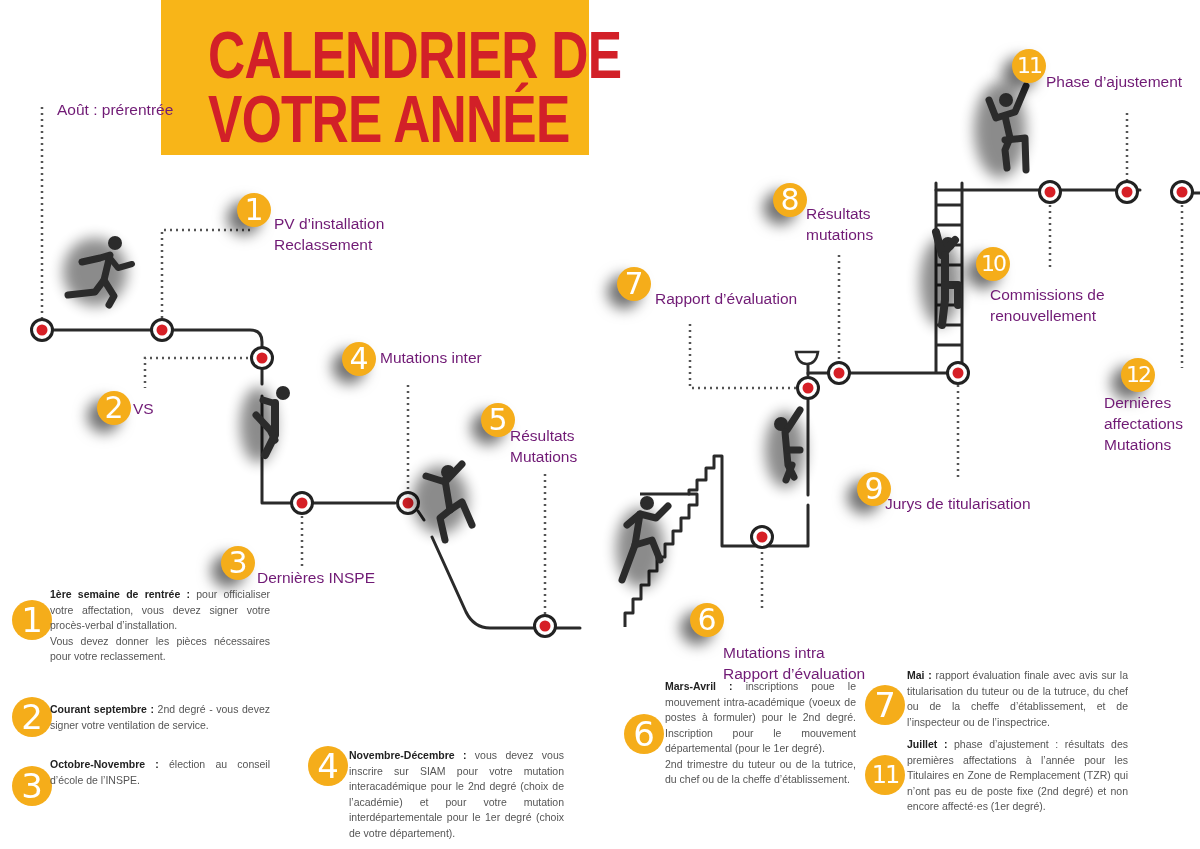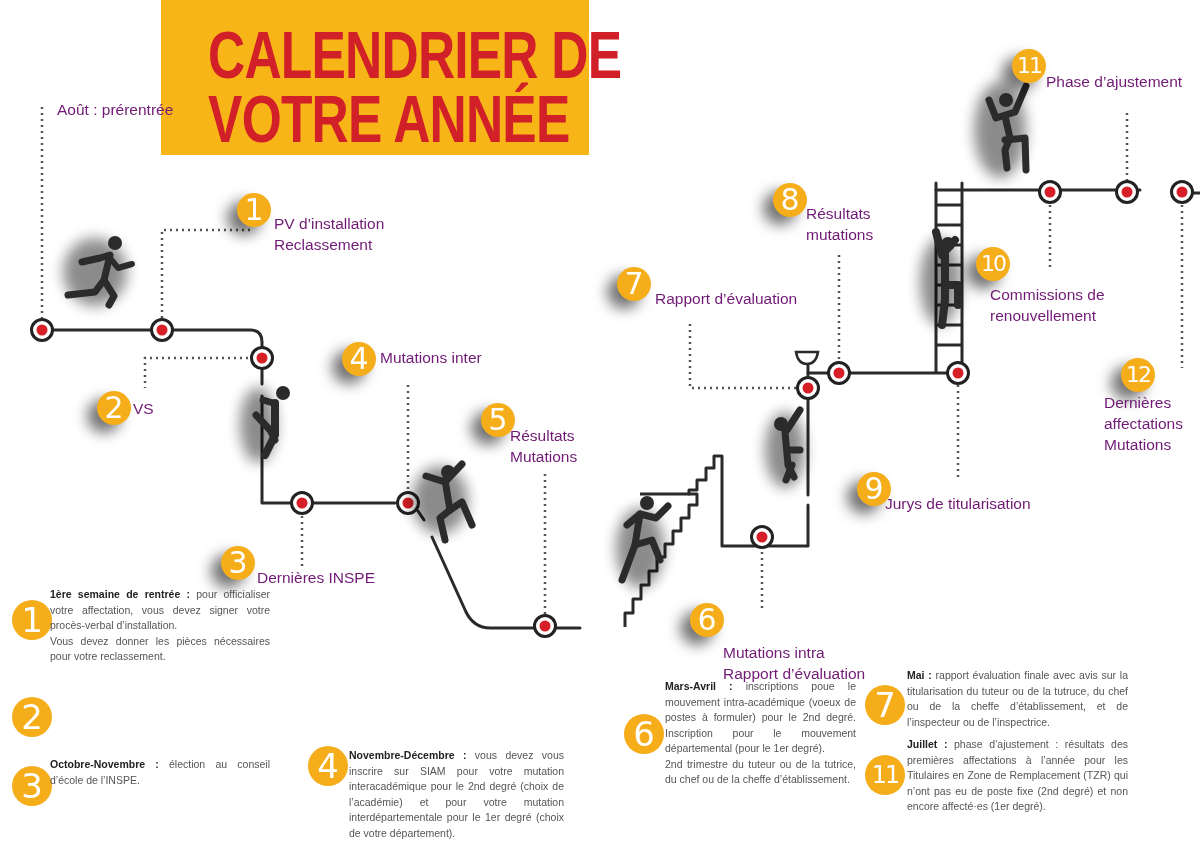--- a/index.html
+++ b/index.html
@@ -229,20 +229,23 @@
     <div>Mutations</div>
   </div>
 
   <div class="nbadge" style="left:12px;top:600px;">1</div>
   <div class="note" style="left:50px;top:587px;width:220px;">
     <b>1ère semaine de rentrée :</b><span> pour officialiser votre affectation, vous devez signer votre procès-verbal d’installation.</span><br>
     <span>Vous devez donner les pièces nécessaires pour votre reclassement.</span>
   </div>
 
   <div class="nbadge" style="left:12px;top:697px;">2</div>
+  <div class="note" style="left:50px;top:702px;width:220px;">
+    <b>Courant septembre :</b><span> 2nd degré - vous devez signer votre ventilation de service.</span>
+  </div>
 
   <div class="nbadge" style="left:12px;top:766px;">3</div>
   <div class="note" style="left:50px;top:757px;width:220px;">
     <b>Octobre-Novembre :</b><span> élection au conseil d’école de l’INSPE.</span><br>
   </div>
 
   <div class="nbadge" style="left:308px;top:746px;">4</div>
   <div class="note" style="left:349px;top:748px;width:215px;">
     <b>Novembre-Décembre :</b><span> vous devez vous inscrire sur SIAM pour votre mutation interacadémique pour le 2nd degré (choix de l’académie) et pour votre mutation interdépartementale pour le 1er degré (choix de votre département).</span>
   </div>

